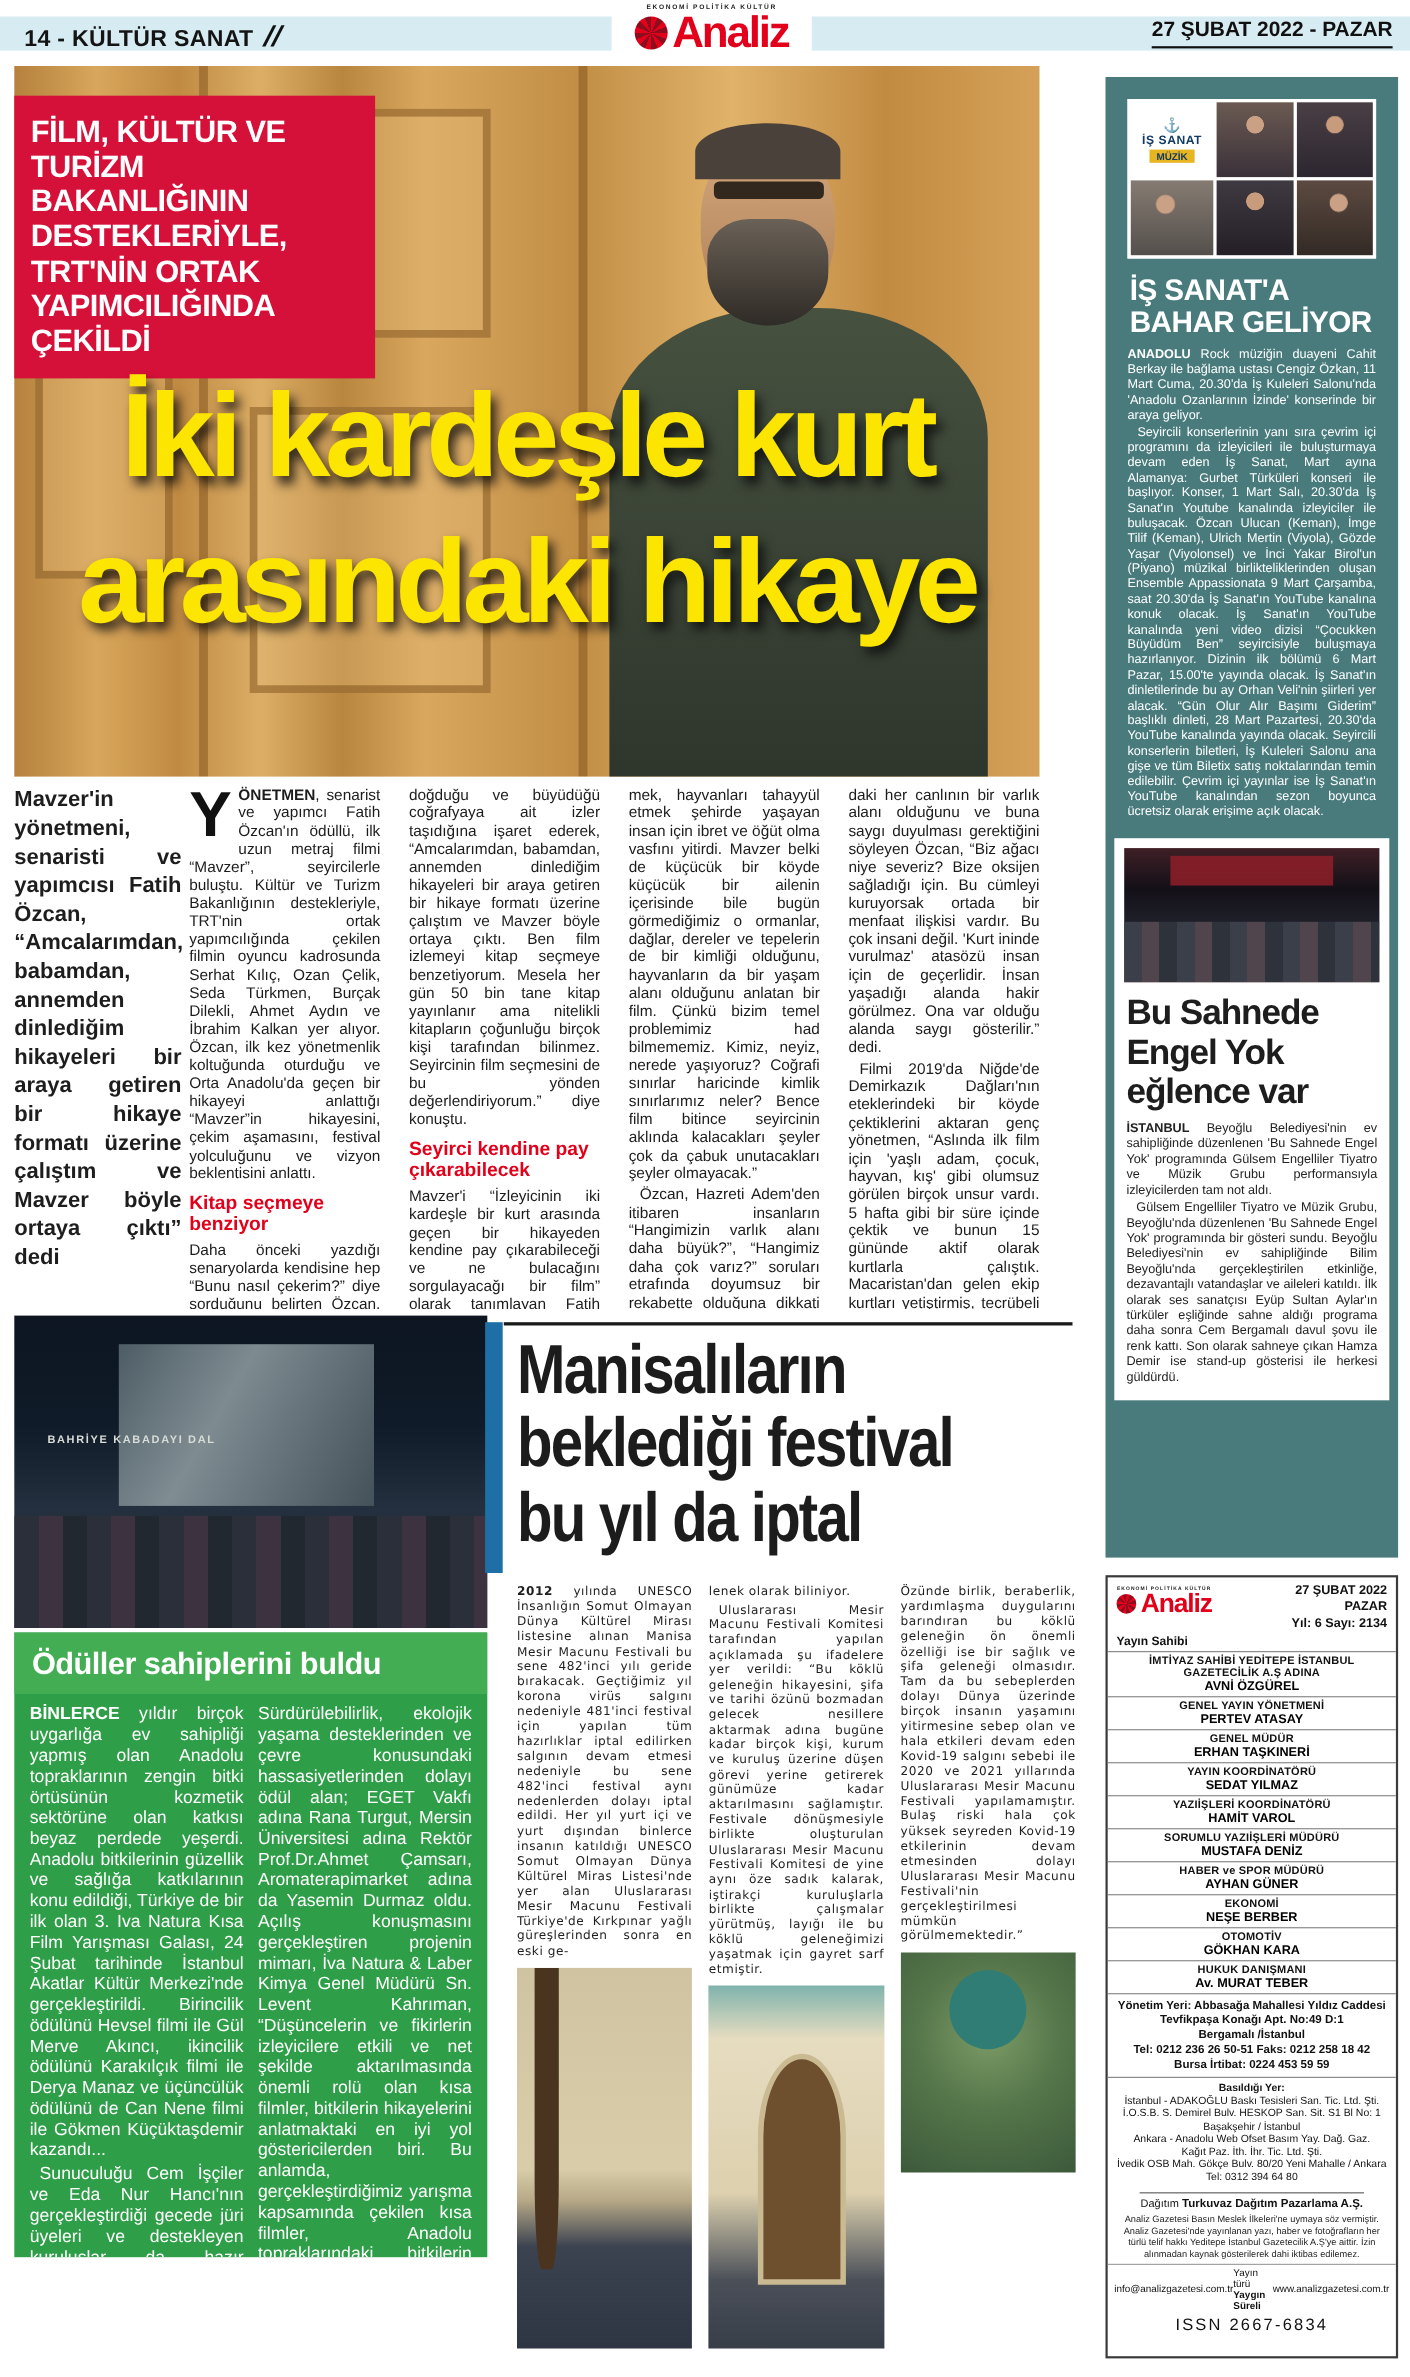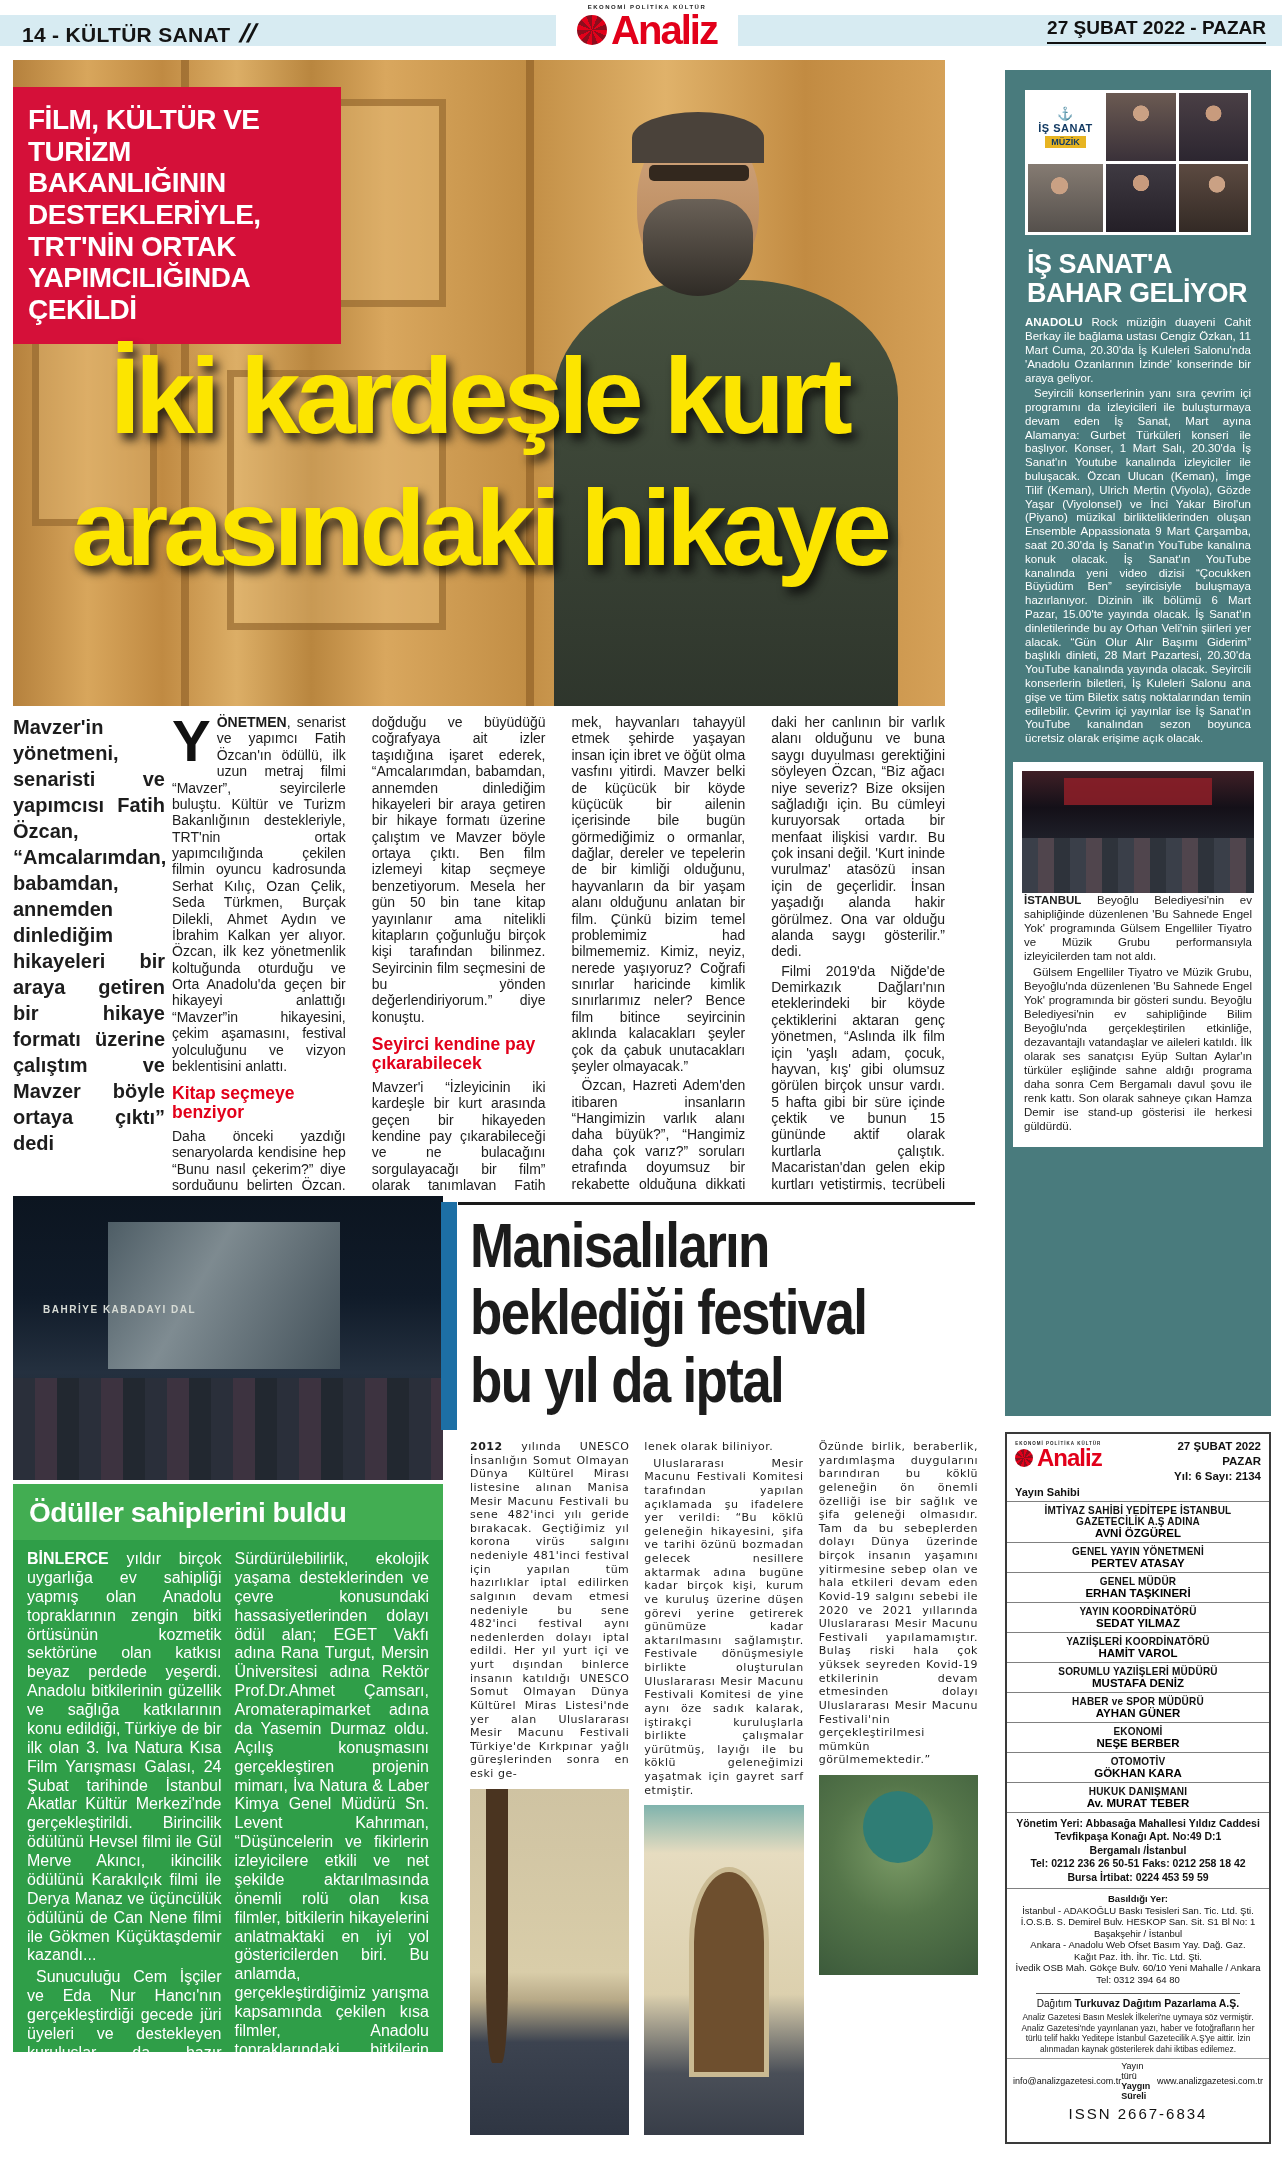--- a/index.html
+++ b/index.html
@@ -266,20 +266,21 @@
     <div class="is-title">İŞ SANAT'A BAHAR GELİYOR</div>
     <div class="is-body">
       <p><b>ANADOLU</b><span> Rock müziğin duayeni Cahit Berkay ile bağlama ustası Cengiz Özkan, 11 Mart Cuma, 20.30'da İş Kuleleri Salonu'nda 'Anadolu Ozanlarının İzinde' konserinde bir araya geliyor.</span></p>
       <p>Seyircili konserlerinin yanı sıra çevrim içi programını da izleyicileri ile buluşturmaya devam eden İş Sanat, Mart ayına Alamanya: Gurbet Türküleri konseri ile başlıyor. Konser, 1 Mart Salı, 20.30'da İş Sanat'ın Youtube kanalında izleyiciler ile buluşacak. Özcan Ulucan (Keman), İmge Tilif (Keman), Ulrich Mertin (Viyola), Gözde Yaşar (Viyolonsel) ve İnci Yakar Birol'un (Piyano) müzikal birlikteliklerinden oluşan Ensemble Appassionata 9 Mart Çarşamba, saat 20.30'da İş Sanat'ın YouTube kanalına konuk olacak. İş Sanat'ın YouTube kanalında yeni video dizisi “Çocukken Büyüdüm Ben” seyircisiyle buluşmaya hazırlanıyor. Dizinin ilk bölümü 6 Mart Pazar, 15.00'te yayında olacak. İş Sanat'ın dinletilerinde bu ay Orhan Veli'nin şiirleri yer alacak. “Gün Olur Alır Başımı Giderim” başlıklı dinleti, 28 Mart Pazartesi, 20.30'da YouTube kanalında yayında olacak. Seyircili konserlerin biletleri, İş Kuleleri Salonu ana gişe ve tüm Biletix satış noktalarından temin edilebilir. Çevrim içi yayınlar ise İş Sanat'ın YouTube kanalından sezon boyunca ücretsiz olarak erişime açık olacak.</p>
     </div>
     <div class="white-panel">
       <div class="bs-photo">
         <div class="bs-banner"></div>
         <div class="bs-crowd"></div>
       </div>
+      <div class="bs-title">Bu Sahnede Engel Yok eğlence var</div>
       <div class="bs-body">
         <p><b>İSTANBUL</b><span> Beyoğlu Belediyesi'nin ev sahipliğinde düzenlenen 'Bu Sahnede Engel Yok' programında Gülsem Engelliler Tiyatro ve Müzik Grubu performansıyla izleyicilerden tam not aldı.</span></p>
         <p>Gülsem Engelliler Tiyatro ve Müzik Grubu, Beyoğlu'nda düzenlenen 'Bu Sahnede Engel Yok' programında bir gösteri sundu. Beyoğlu Belediyesi'nin ev sahipliğinde Bilim Beyoğlu'nda gerçekleştirilen etkinliğe, dezavantajlı vatandaşlar ve aileleri katıldı. İlk olarak ses sanatçısı Eyüp Sultan Aylar'ın türküler eşliğinde sahne aldığı programa daha sonra Cem Bergamalı davul şovu ile renk kattı. Son olarak sahneye çıkan Hamza Demir ise stand-up gösterisi ile herkesi güldürdü.</p>
       </div>
     </div>
   </div>
 
   <div class="masthead">
     <div class="mh-head">
       <div class="mh-logo">
@@ -344,21 +345,21 @@
       <div>Tel: 0212 236 26 50-51  Faks: 0212 258 18 42</div>
       <div>Bursa İrtibat: 0224 453 59 59</div>
     </div>
     <div class="mh-print">
       <div class="pt">Basıldığı Yer:</div>
       <div>İstanbul - ADAKOĞLU Baskı Tesisleri San. Tic. Ltd. Şti.</div>
       <div>İ.O.S.B. S. Demirel Bulv. HESKOP San. Sit. S1 Bl No: 1</div>
       <div>Başakşehir / İstanbul</div>
       <div>Ankara - Anadolu Web Ofset Basım Yay. Dağ. Gaz.</div>
       <div>Kağıt Paz. İth. İhr. Tic. Ltd. Şti.</div>
-      <div>İvedik OSB Mah. Gökçe Bulv. 60/10 Yeni Mahalle / Ankara</div>
+      <div>İvedik OSB Mah. Gökçe Bulv. 80/20 Yeni Mahalle / Ankara</div>
       <div>Tel: 0312 394 64 80</div>
     </div>
     <div class="mh-dist"><span>Dağıtım</span> <b>Turkuvaz Dağıtım Pazarlama A.Ş.</b></div>
     <div class="mh-disclaimer">Analiz Gazetesi Basın Meslek İlkeleri'ne uymaya söz vermiştir. Analiz Gazetesi'nde yayınlanan yazı, haber ve fotoğrafların her türlü telif hakkı Yeditepe İstanbul Gazetecilik A.Ş'ye aittir. İzin alınmadan kaynak gösterilerek dahi iktibas edilemez.</div>
     <div class="mh-foot">
       <span>info@analizgazetesi.com.tr</span>
       <span><span>Yayın türü</span> <b>Yaygın Süreli</b></span>
       <span>www.analizgazetesi.com.tr</span>
     </div>
     <div class="mh-issn">ISSN 2667-6834</div>

